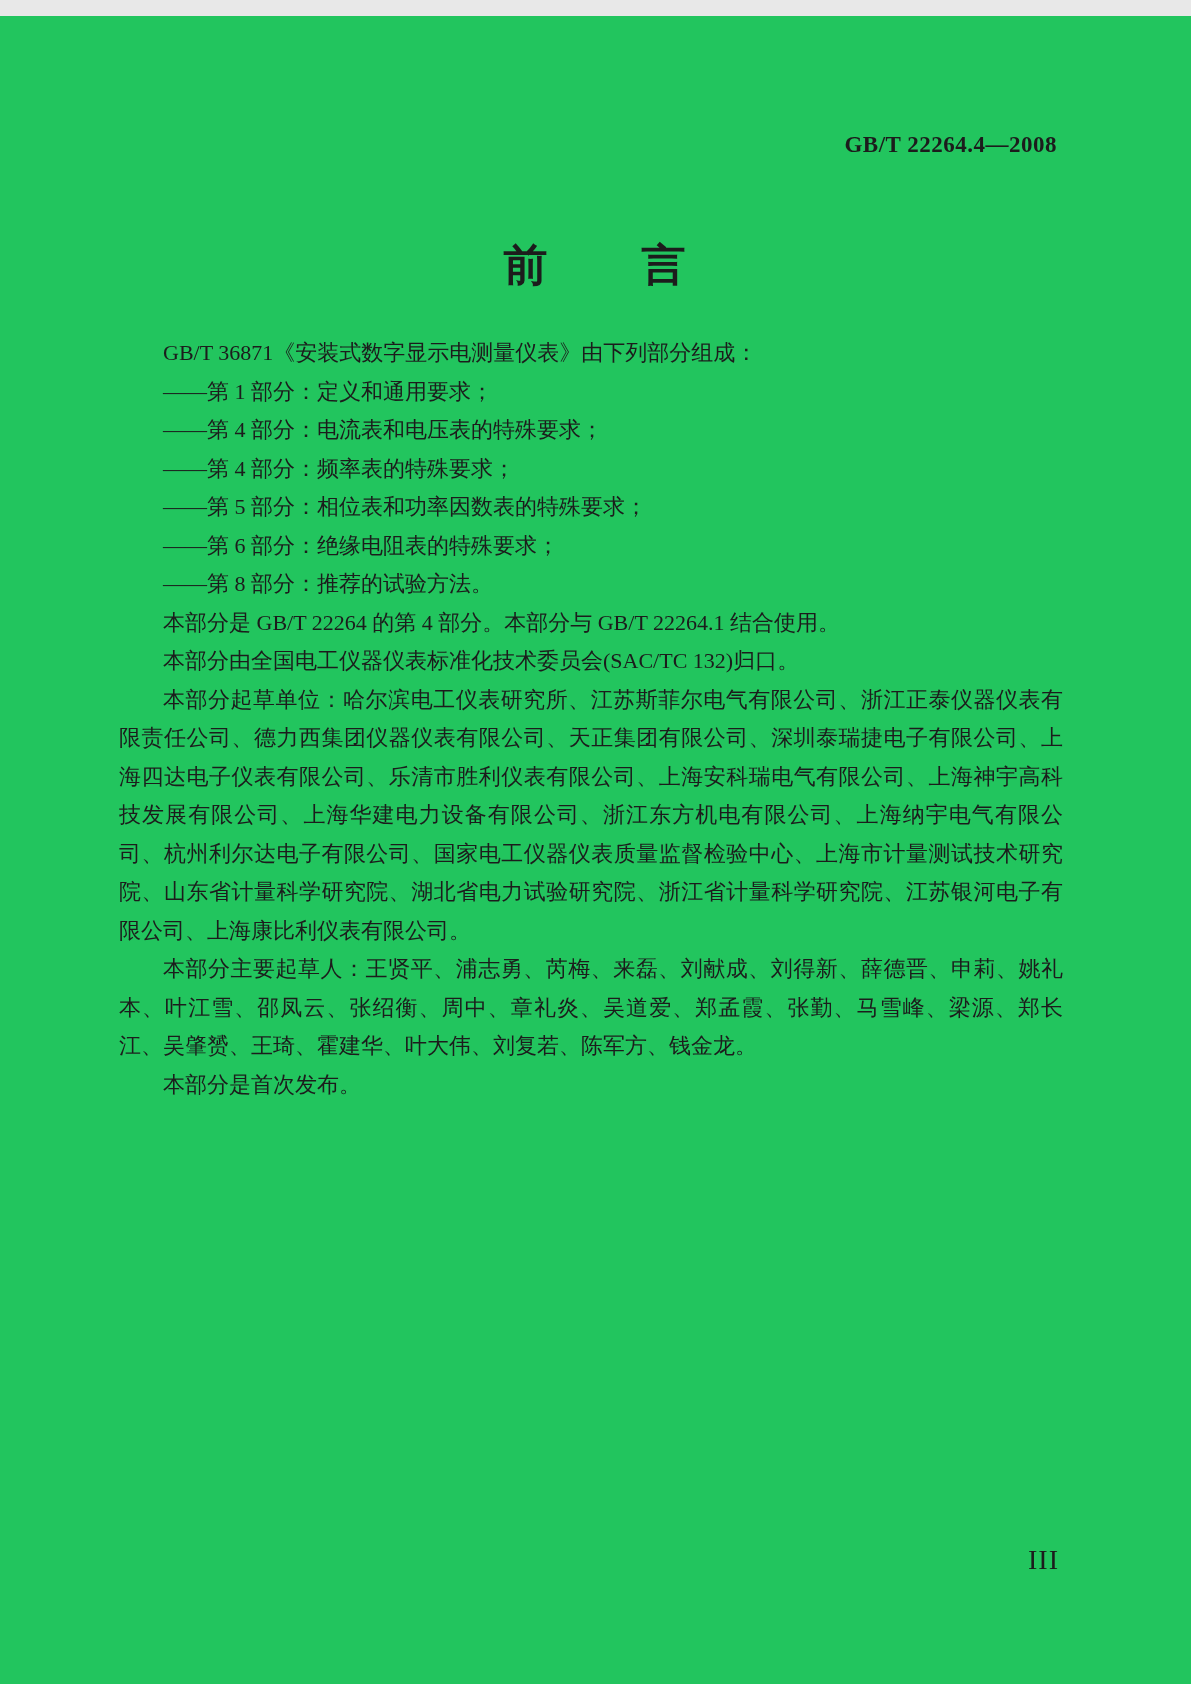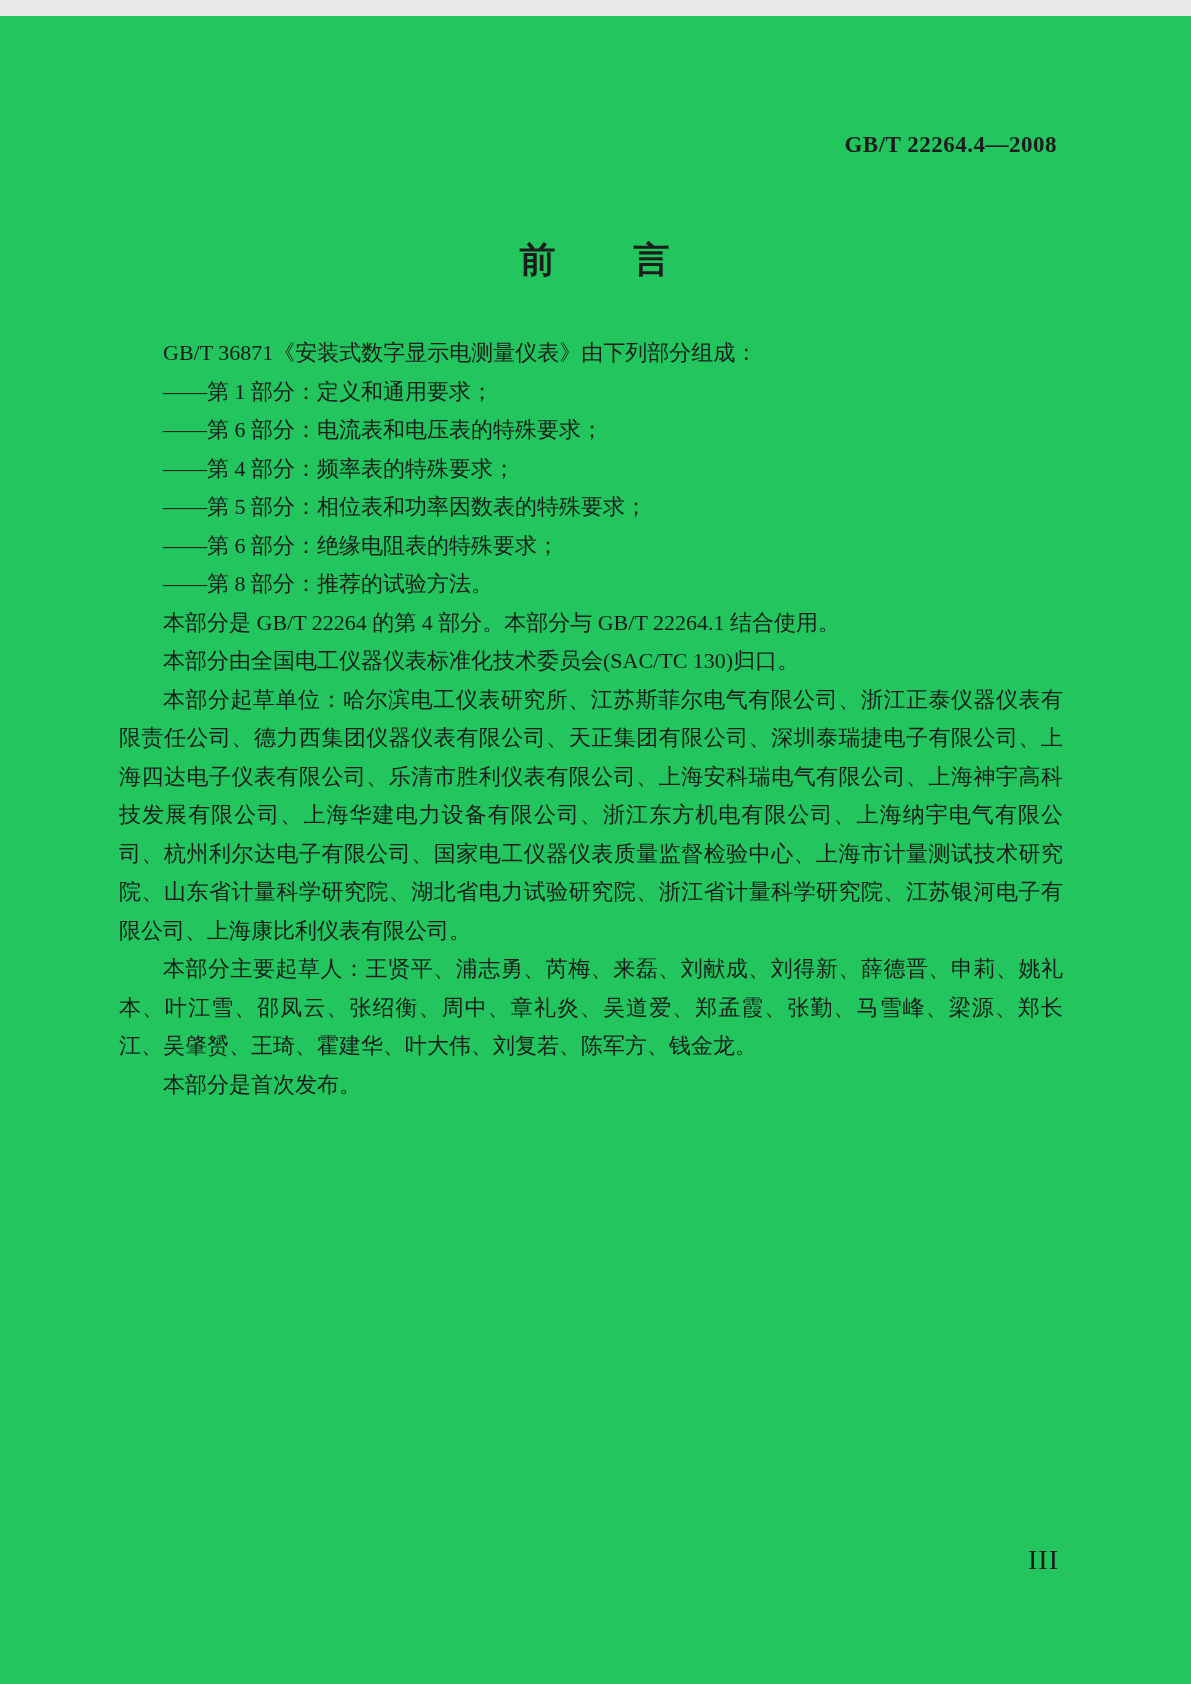--- a/index.html
+++ b/index.html
@@ -24,21 +24,21 @@
     font-weight: bold;
     letter-spacing: 0.5px;
     font-family: "Liberation Serif", "DejaVu Serif", serif;
   }
   .doc-title {
     position: absolute;
     top: 220px;
     left: 0;
     width: 100%;
     text-align: center;
-    font-size: 36px;
+    font-size: 44px;
     font-weight: bold;
     font-family: "Liberation Sans", "DejaVu Sans", sans-serif;
     letter-spacing: 2px;
   }
   .content {
     position: absolute;
     top: 318px;
     left: 119px;
     width: 944px;
     font-size: 22px;
@@ -62,27 +62,27 @@
 
 <div class="page">
 
   <div class="header-code">GB/T 22264.4—2008</div>
 
   <div class="doc-title">前　　言</div>
 
   <div class="content">
     <p>GB/T 36871《安装式数字显示电测量仪表》由下列部分组成：</p>
     <p>——第 1 部分：定义和通用要求；</p>
-    <p>——第 6 部分：电流表和电压表的特殊要求；</p>
+    <p>——第 4 部分：电流表和电压表的特殊要求；</p>
     <p>——第 4 部分：频率表的特殊要求；</p>
     <p>——第 5 部分：相位表和功率因数表的特殊要求；</p>
     <p>——第 6 部分：绝缘电阻表的特殊要求；</p>
     <p>——第 8 部分：推荐的试验方法。</p>
     <p>本部分是 GB/T 22264 的第 4 部分。本部分与 GB/T 22264.1 结合使用。</p>
-    <p>本部分由全国电工仪器仪表标准化技术委员会(SAC/TC 130)归口。</p>
+    <p>本部分由全国电工仪器仪表标准化技术委员会(SAC/TC 132)归口。</p>
     <p>本部分起草单位：哈尔滨电工仪表研究所、江苏斯菲尔电气有限公司、浙江正泰仪器仪表有限责任公司、德力西集团仪器仪表有限公司、天正集团有限公司、深圳泰瑞捷电子有限公司、上海四达电子仪表有限公司、乐清市胜利仪表有限公司、上海安科瑞电气有限公司、上海神宇高科技发展有限公司、上海华建电力设备有限公司、浙江东方机电有限公司、上海纳宇电气有限公司、杭州利尔达电子有限公司、国家电工仪器仪表质量监督检验中心、上海市计量测试技术研究院、山东省计量科学研究院、湖北省电力试验研究院、浙江省计量科学研究院、江苏银河电子有限公司、上海康比利仪表有限公司。</p>
     <p>本部分主要起草人：王贤平、浦志勇、芮梅、来磊、刘献成、刘得新、薛德晋、申莉、姚礼本、叶江雪、邵凤云、张绍衡、周中、章礼炎、吴道爱、郑孟霞、张勤、马雪峰、梁源、郑长江、吴肇赟、王琦、霍建华、叶大伟、刘复若、陈军方、钱金龙。</p>
     <p>本部分是首次发布。</p>
   </div>
 
   <div class="page-number">III</div>
 
 </div>
 
 </body></html>

